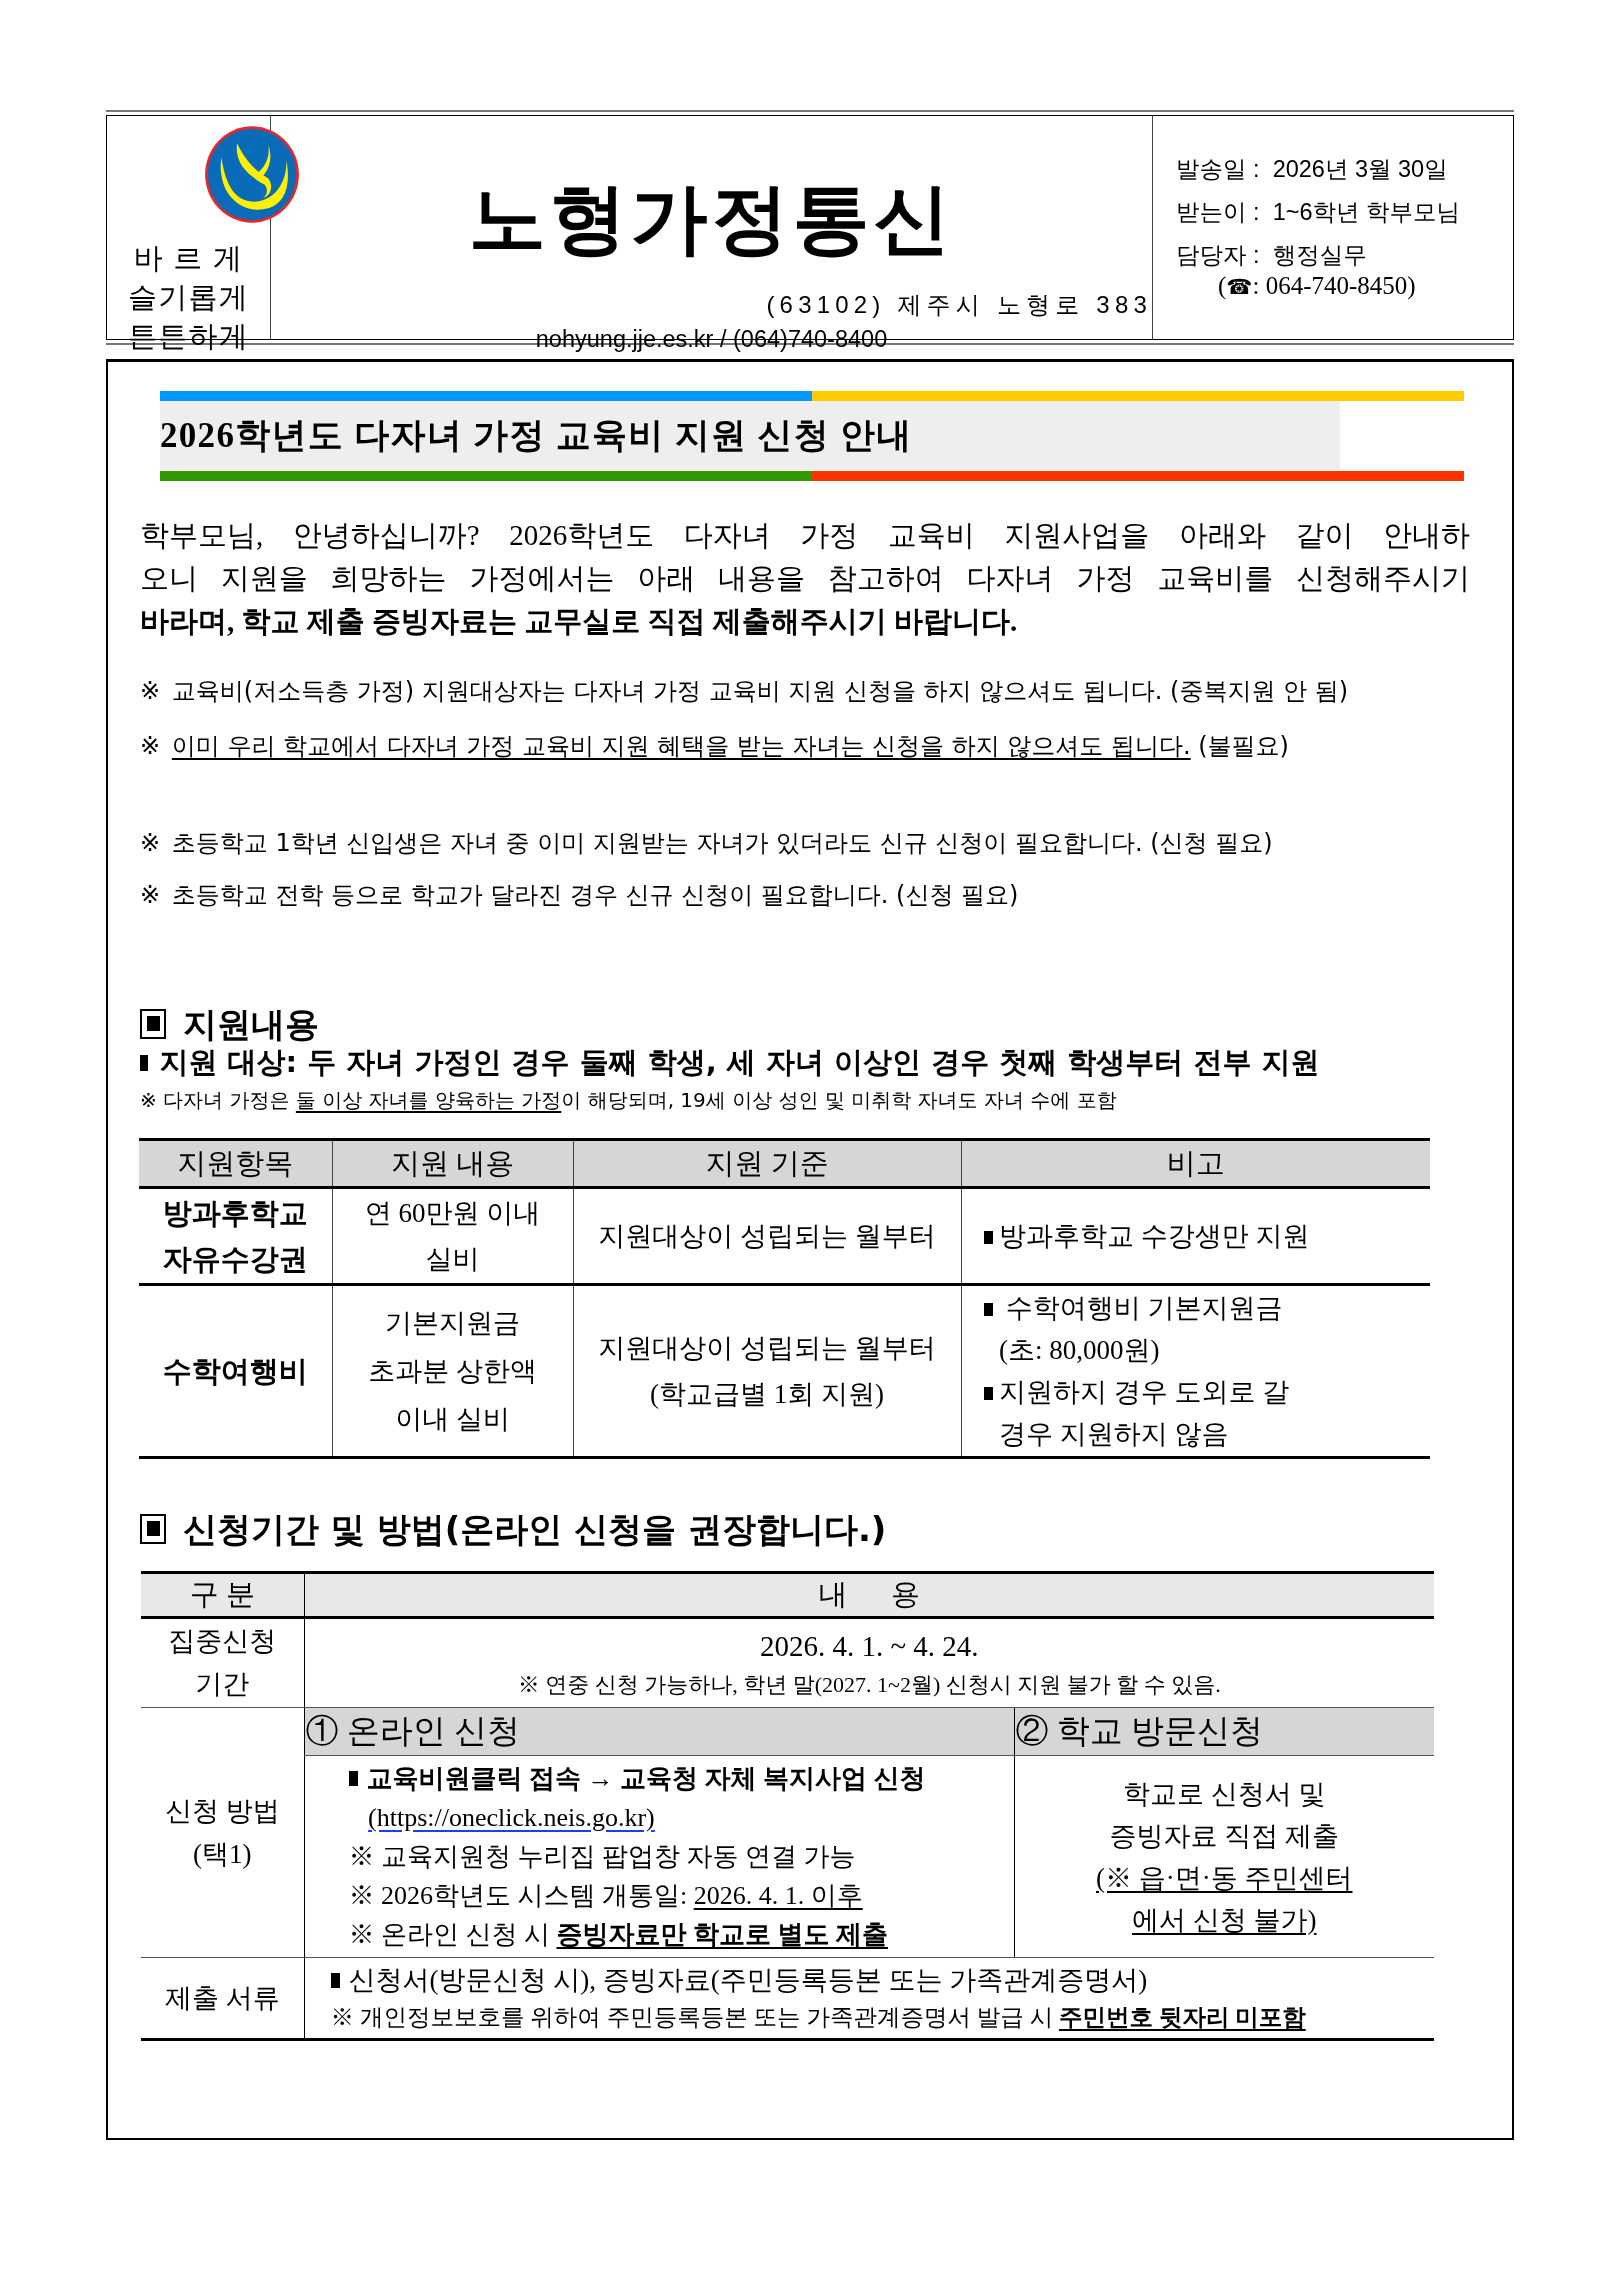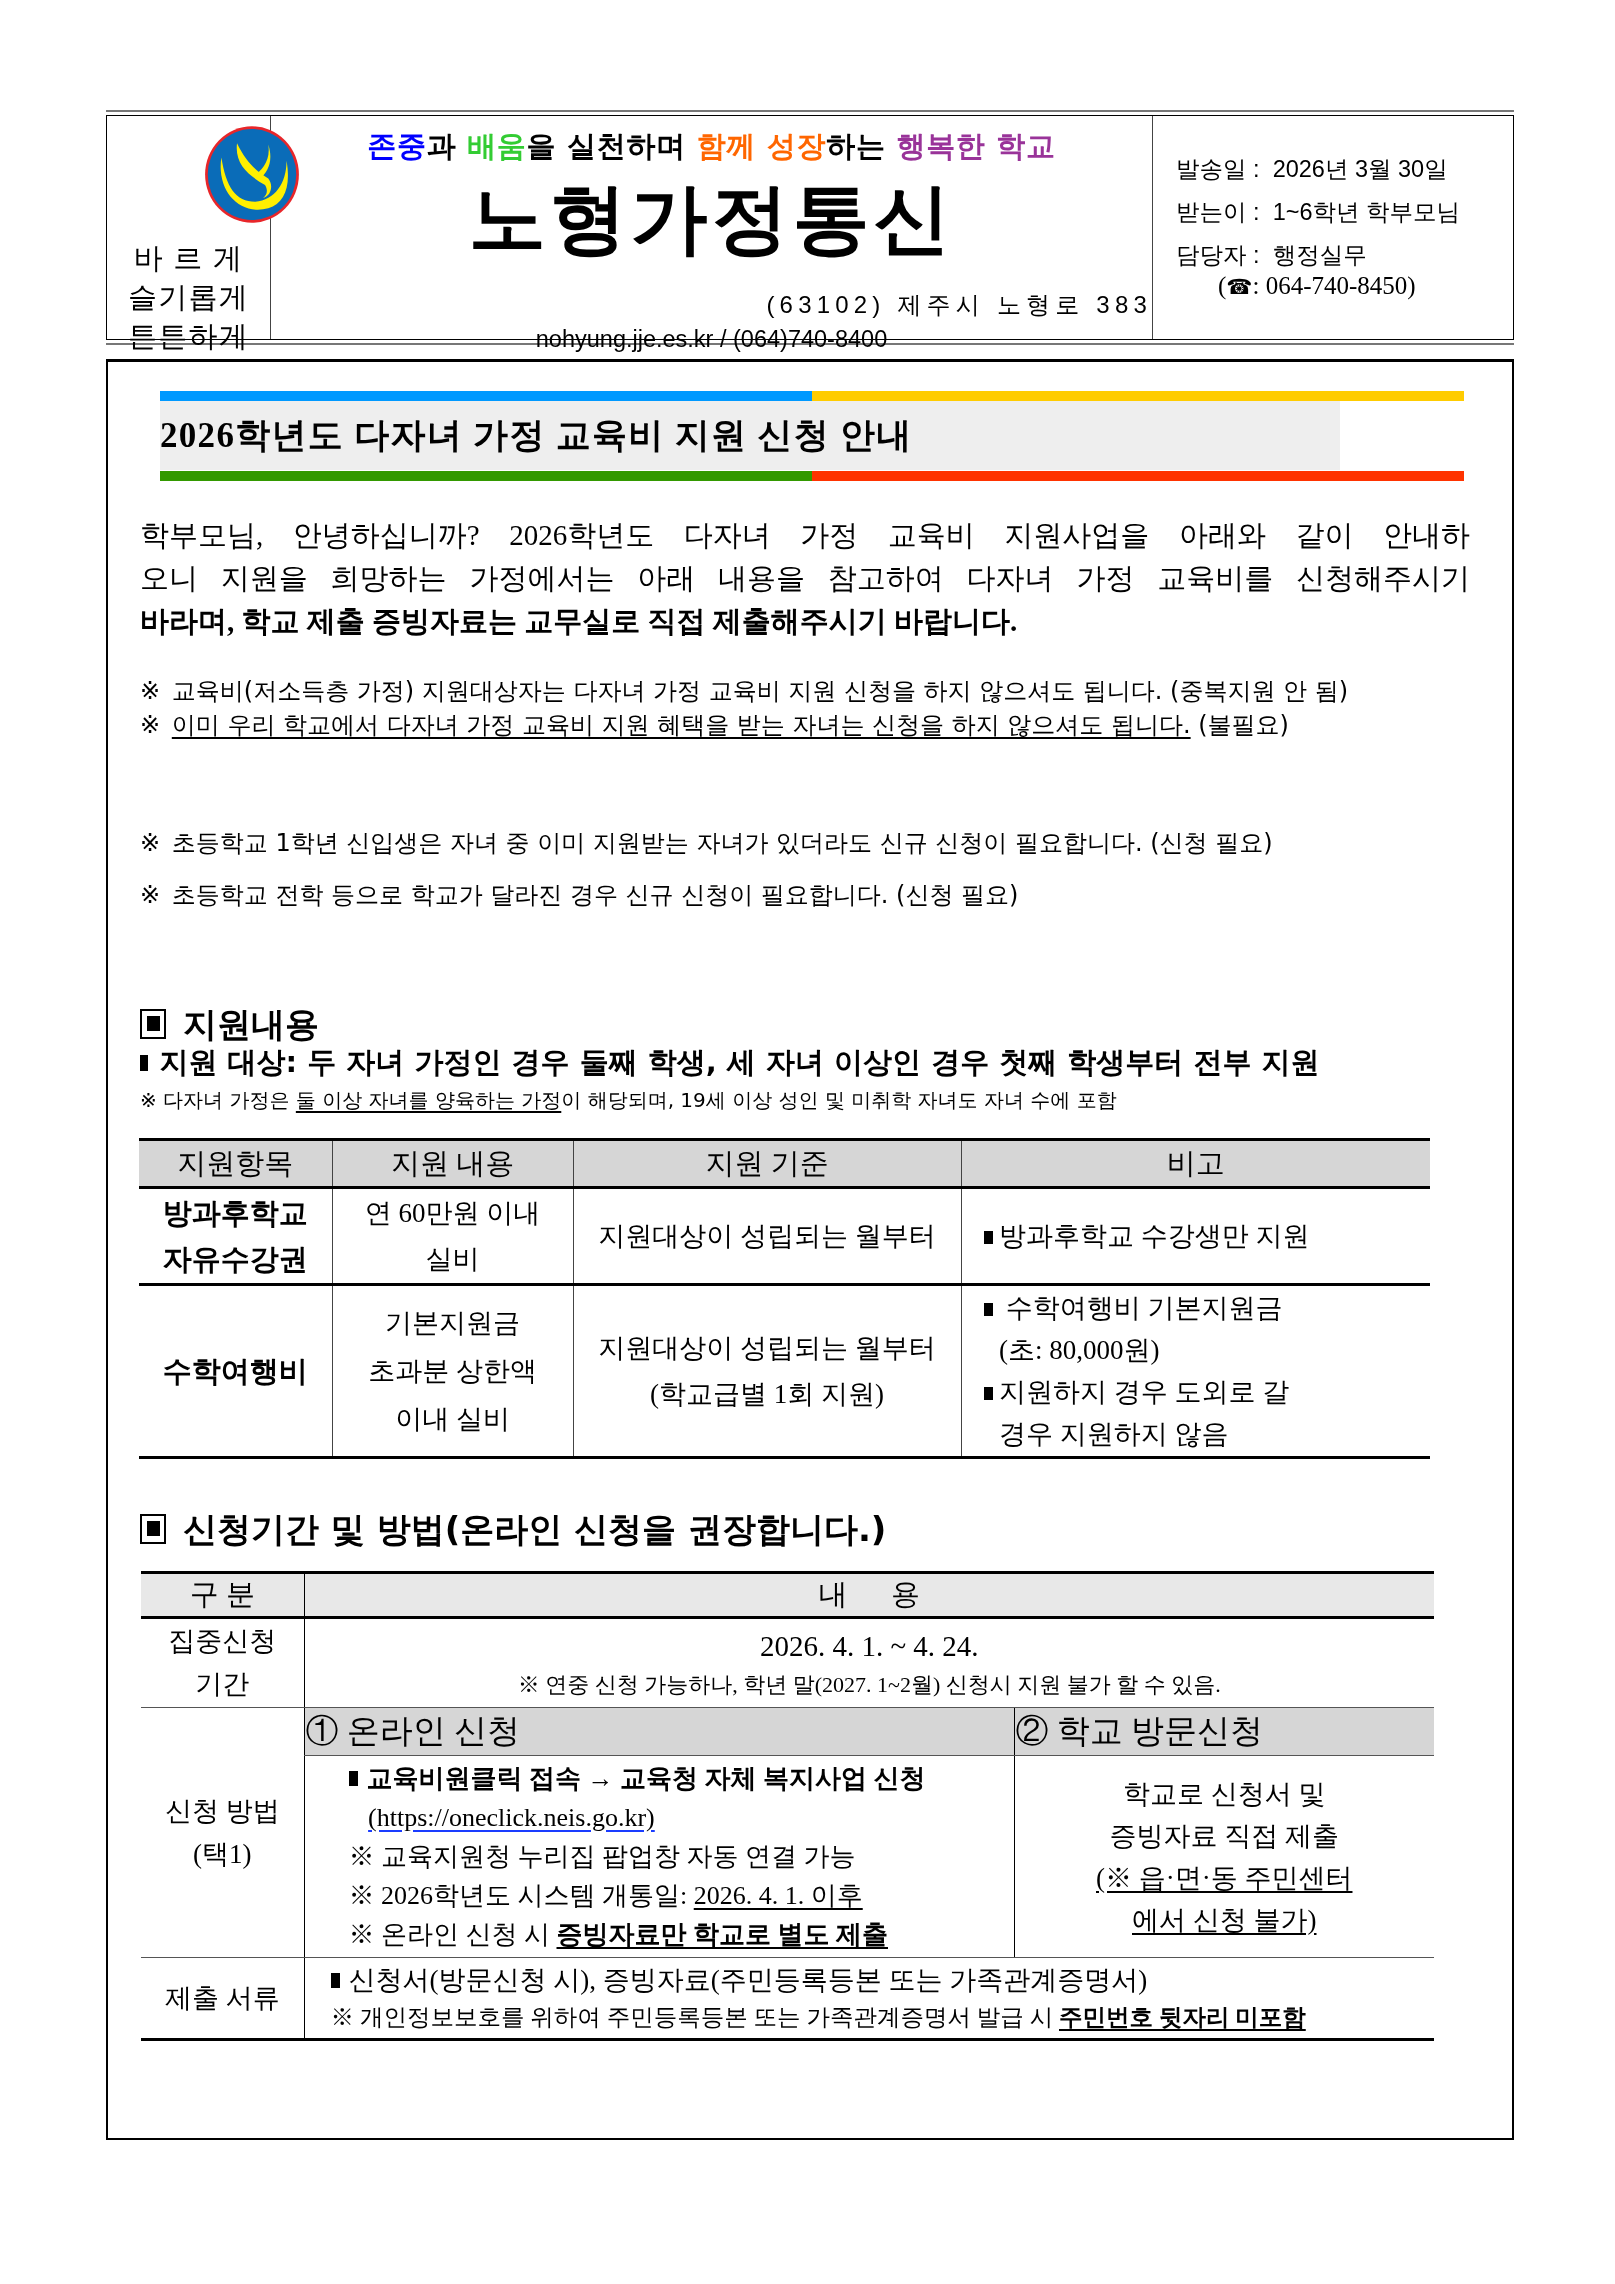--- a/index.html
+++ b/index.html
@@ -77,23 +77,20 @@
         <ellipse cx="75" cy="76" rx="68" ry="70" fill="#0a6cb8"></ellipse>
         <path d="M28 50 C 20 100, 55 140, 100 128 C 125 120, 135 95, 128 55 C 128 90, 110 115, 80 118 C 50 118, 35 95, 28 50 Z" fill="#ffef00"></path>
         <path d="M52 28 C 48 60, 70 78, 95 92 C 100 100, 98 108, 92 112 C 105 108, 108 92, 100 82 C 80 70, 65 55, 52 28 Z" fill="#ffef00"></path>
         <path d="M100 30 C 104 55, 90 70, 78 78 L 86 84 C 100 72, 108 55, 100 30 Z" fill="#ffef00"></path>
       </svg>
       <div class="motto" style="top:123px;">바 르 게</div>
       <div class="motto" style="top:162px;">슬기롭게</div>
       <div class="motto" style="top:201px;">튼튼하게</div>
     </div>
     <div class="hdr-mid">
-      <div class="slogan">
-        <span style="color:#0000ff">존중</span><span>과 </span><span style="color:#33cc33">배움</span><span>을 실천하며 </span><span style="color:#ff6600">함께 성장</span><span>하는 </span><span style="color:#993399">행복한 학교</span>
-      </div>
       <div class="title">노형가정통신</div>
       <div class="addr">(63102) 제주시 노형로 383</div>
       <div class="web">nohyung.jje.es.kr / (064)740-8400</div>
     </div>
     <div class="hdr-right">
       <div class="meta-row" style="top:37px;"><span>발송일</span> :  <span>2026년 3월 30일</span></div>
       <div class="meta-row" style="top:80px;"><span>받는이</span> :  <span>1~6학년 학부모님</span></div>
       <div class="meta-row" style="top:123px;"><span>담당자</span> :  <span>행정실무</span></div>
       <div class="meta-phone">(<span style="font-family:'DejaVu Sans',sans-serif;font-size:21px;">☎</span>: <span>064-740-8450</span>)</div>
     </div>
@@ -110,21 +107,21 @@
   <div class="bot-r"></div>
 </div>
 
 <div class="abs para" style="top:514px;">
   <p> 학부모님, 안녕하십니까? 2026학년도 다자녀 가정 교육비 지원사업을 아래와 같이 안내하</p>
   <p>오니 지원을 희망하는 가정에서는 아래 내용을 참고하여 다자녀 가정 교육비를 신청해주시기</p>
   <p class="last">바라며, 학교 제출 증빙자료는 교무실로 직접 제출해주시기 바랍니다.</p>
 </div>
 
 <div class="abs note" style="top:675px;"><span class="mk">※</span><span>교육비(저소득층 가정) 지원대상자는 다자녀 가정 교육비 지원 신청을 하지 않으셔도 됩니다. (중복지원 안 됨)</span></div>
-<div class="abs note" style="top:709px;"><span class="mk">※</span><span class="u">이미 우리 학교에서 다자녀 가정 교육비 지원 혜택을 받는 자녀는 신청을 하지 않으셔도 됩니다.</span><span> (불필요)</span></div>
+<div class="abs note" style="top:730px;"><span class="mk">※</span><span class="u">이미 우리 학교에서 다자녀 가정 교육비 지원 혜택을 받는 자녀는 신청을 하지 않으셔도 됩니다.</span><span> (불필요)</span></div>
 <div class="abs note" style="top:827px;"><span class="mk">※</span><span>초등학교 1학년 신입생은 자녀 중 이미 지원받는 자녀가 있더라도 신규 신청이 필요합니다. (신청 필요)</span></div>
 <div class="abs note" style="top:879px;"><span class="mk">※</span><span>초등학교 전학 등으로 학교가 달라진 경우 신규 신청이 필요합니다. (신청 필요)</span></div>
 
 <div class="abs sec-h" style="top:984px;"><span class="box"></span><span>지원내용</span></div>
 <div class="abs target" style="top:1043px;"><span style="display:inline-block;width:7.8px;height:15.6px;background:#000;margin-right:11.7px;vertical-align:1.3px;"></span><span>지원 대상: 두 자녀 가정인 경우 둘째 학생, 세 자녀 이상인 경우 첫째 학생부터 전부 지원</span></div>
 <div class="abs sub-note" style="top:1087px;"><span>※ 다자녀 가정은 </span><span class="u">둘 이상 자녀를 양육하는 가정</span><span>이 해당되며, 19세 이상 성인 및 미취학 자녀도 자녀 수에 포함</span></div>
 
 <table class="t1">
   <colgroup>
       <col style="width:193px">

